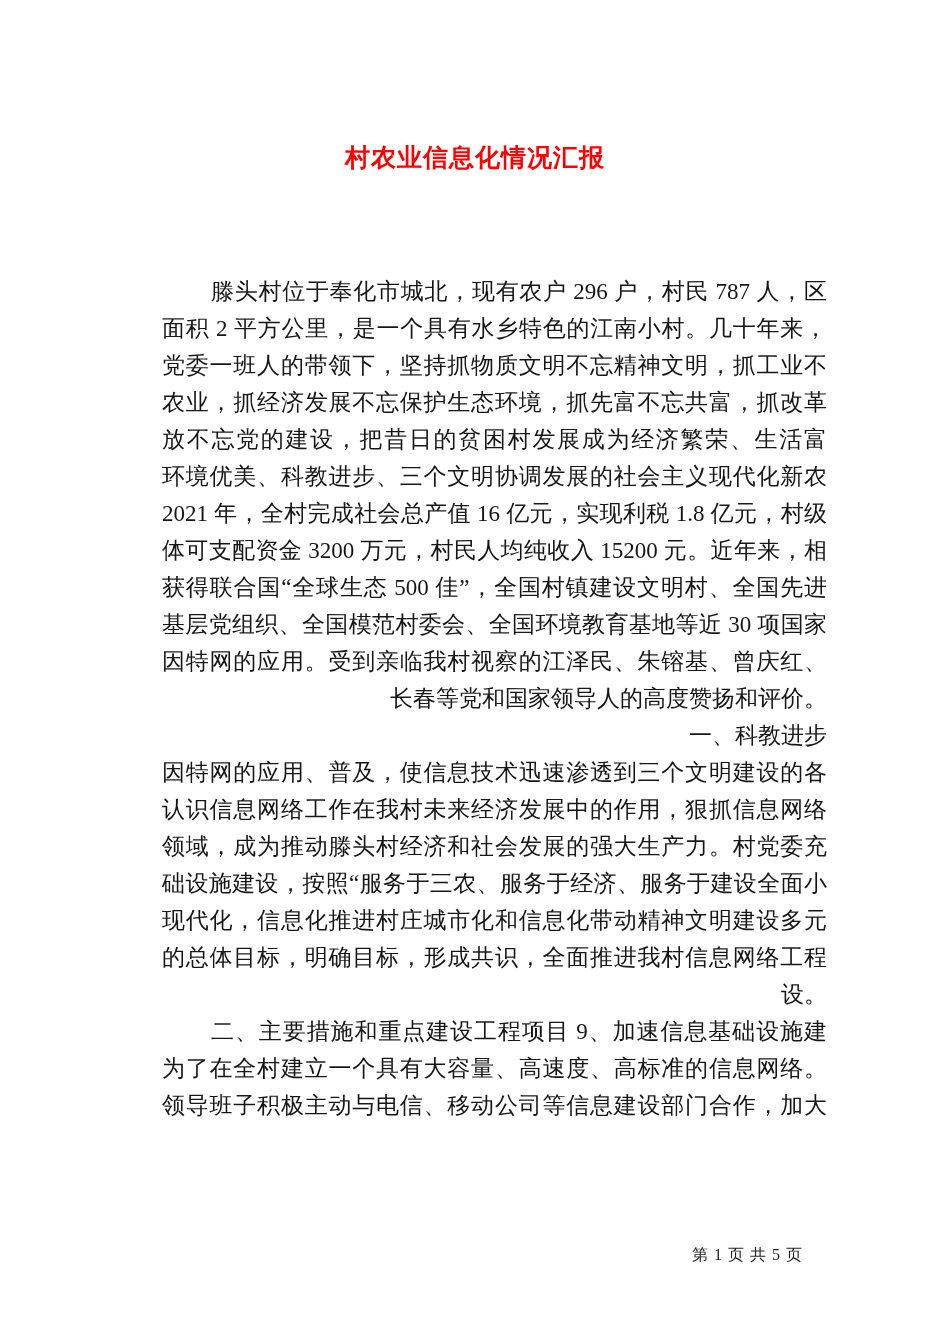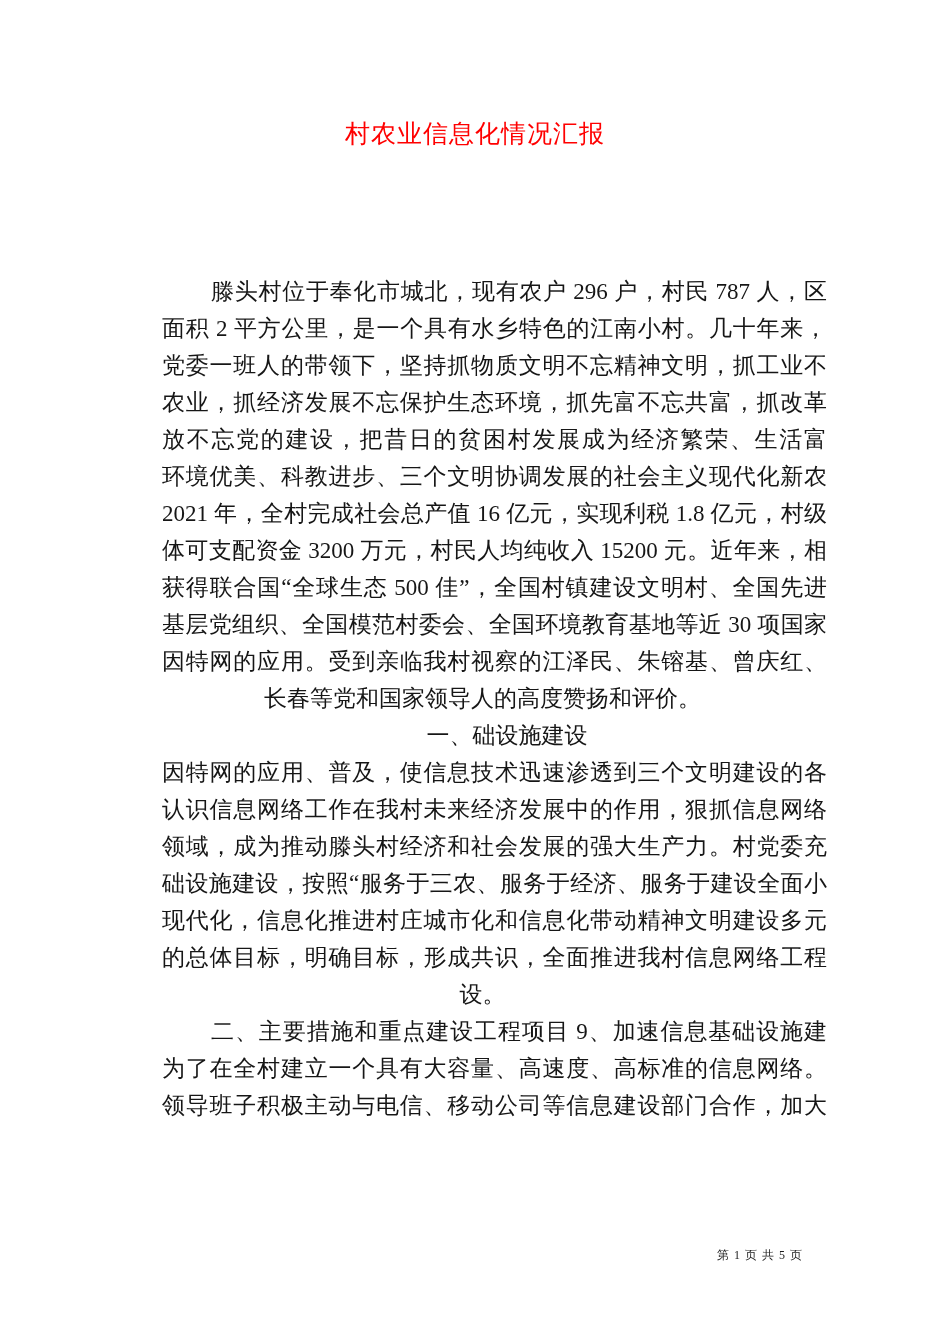--- a/index.html
+++ b/index.html
@@ -10,58 +10,58 @@
   }
   .page {
     position: relative;
     width: 950px;
     height: 1344px;
     background: #ffffff;
     overflow: hidden;
   }
   .title {
     position: absolute;
-    top: 116px;
+    top: 140px;
     left: 0;
     width: 950px;
     margin: 0;
     text-align: center;
     font-size: 25px;
     line-height: 36px;
-    font-weight: normal;
+    font-weight: bold;
     letter-spacing: 1px;
     font-family: "Liberation Serif", "DejaVu Serif", serif;
   }
   .body-text {
     position: absolute;
     left: 138px;
     top: 273px;
     width: 689px;
     color: #161616;
   }
   .line {
     height: 37px;
     line-height: 37px;
     font-size: 23px;
     overflow: hidden;
-    text-align: center;
+    text-align: right;
   }
   .line.fill {
     text-align: justify;
     text-align-last: justify;
     margin-left: 24px;
   }
   .line.indent {
     padding-left: 49px;
   }
   .footer {
     position: absolute;
     top: 1244px;
     right: 147px;
-    font-size: 12px;
+    font-size: 16px;
     line-height: 22px;
     color: #1c1c1c;
     letter-spacing: 1px;
   }
 </style>
 </head>
 <body>
 
 <div class="page">
   <h1 class="title" style="color: rgb(255, 0, 0);">村农业信息化情况汇报</h1>
@@ -72,21 +72,21 @@
       <div class="line fill">党委一班人的带领下，坚持抓物质文明不忘精神文明，抓工业不忘</div>
       <div class="line fill">农业，抓经济发展不忘保护生态环境，抓先富不忘共富，抓改革开</div>
       <div class="line fill">放不忘党的建设，把昔日的贫困村发展成为经济繁荣、生活富裕、</div>
       <div class="line fill">环境优美、科教进步、三个文明协调发展的社会主义现代化新农村。</div>
       <div class="line fill">2021 年，全村完成社会总产值 16 亿元，实现利税 1.8 亿元，村级集</div>
       <div class="line fill">体可支配资金 3200 万元，村民人均纯收入 15200 元。近年来，相继</div>
       <div class="line fill">获得联合国“全球生态 500 佳”，全国村镇建设文明村、全国先进</div>
       <div class="line fill">基层党组织、全国模范村委会、全国环境教育基地等近 30 项国家级</div>
       <div class="line fill">因特网的应用。受到亲临我村视察的江泽民、朱镕基、曾庆红、李</div>
       <div class="line">长春等党和国家领导人的高度赞扬和评价。</div>
-      <div class="line indent">一、础设施建设</div>
+      <div class="line indent">一、科教进步</div>
       <div class="line fill">因特网的应用、普及，使信息技术迅速渗透到三个文明建设的各个</div>
       <div class="line fill">认识信息网络工作在我村未来经济发展中的作用，狠抓信息网络基</div>
       <div class="line fill">领域，成为推动滕头村经济和社会发展的强大生产力。村党委充分</div>
       <div class="line fill">础设施建设，按照“服务于三农、服务于经济、服务于建设全面小</div>
       <div class="line fill">现代化，信息化推进村庄城市化和信息化带动精神文明建设多元化</div>
       <div class="line fill">的总体目标，明确目标，形成共识，全面推进我村信息网络工程建</div>
       <div class="line">设。</div>
       <div class="line fill indent">二、主要措施和重点建设工程项目 9、加速信息基础设施建设。</div>
       <div class="line fill">为了在全村建立一个具有大容量、高速度、高标准的信息网络。村</div>
       <div class="line fill">领导班子积极主动与电信、移动公司等信息建设部门合作，加大力</div>

